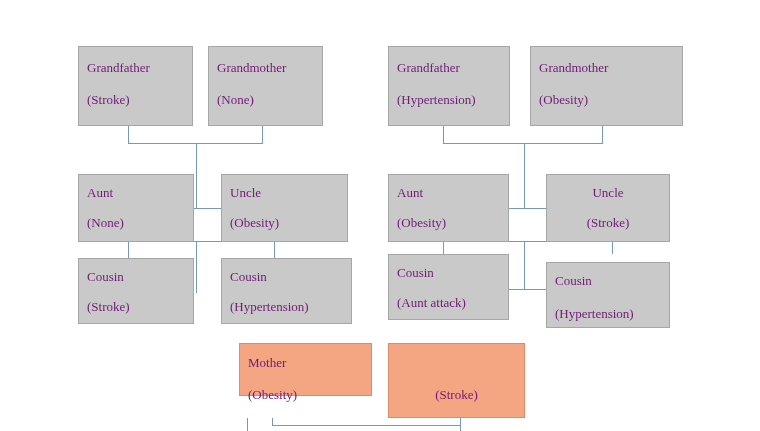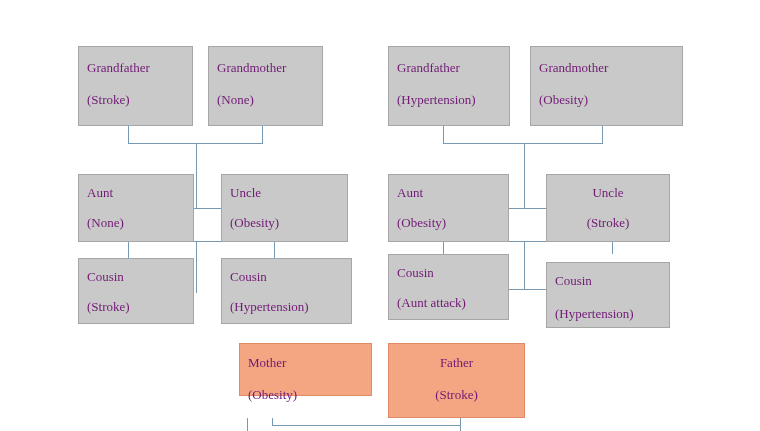--- a/index.html
+++ b/index.html
@@ -147,17 +147,16 @@
     <span class="ln left" style="top:11px;">Cousin</span>
     <span class="ln left" style="top:44px;">(Hypertension)</span>
   </div>
 
   <div class="node parent" style="left:215px; top:343px; width:133px; height:53px;margin-left:24px;">
     <span class="ln left" style="top:12px;">Mother</span>
     <span class="ln left" style="top:44px;">(Obesity)</span>
   </div>
 
   <div class="node parent" style="left:388px; top:343px; width:137px; height:75px;">
-    <span class="ln ctr" style="top:12px;">Father</span>
     <span class="ln ctr" style="top:44px;">(Stroke)</span>
   </div>
 
 </div>
 
 </body></html>

